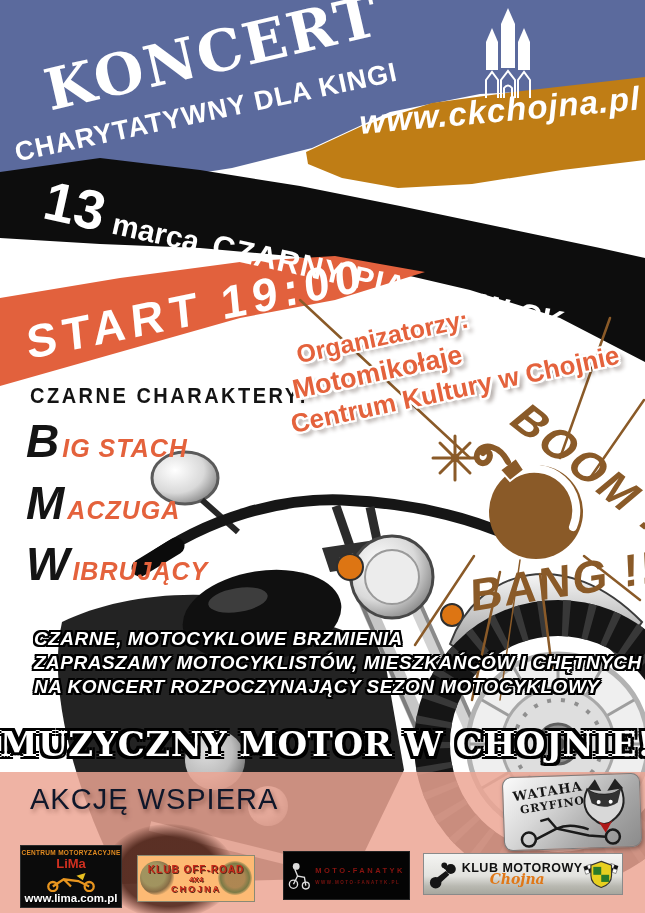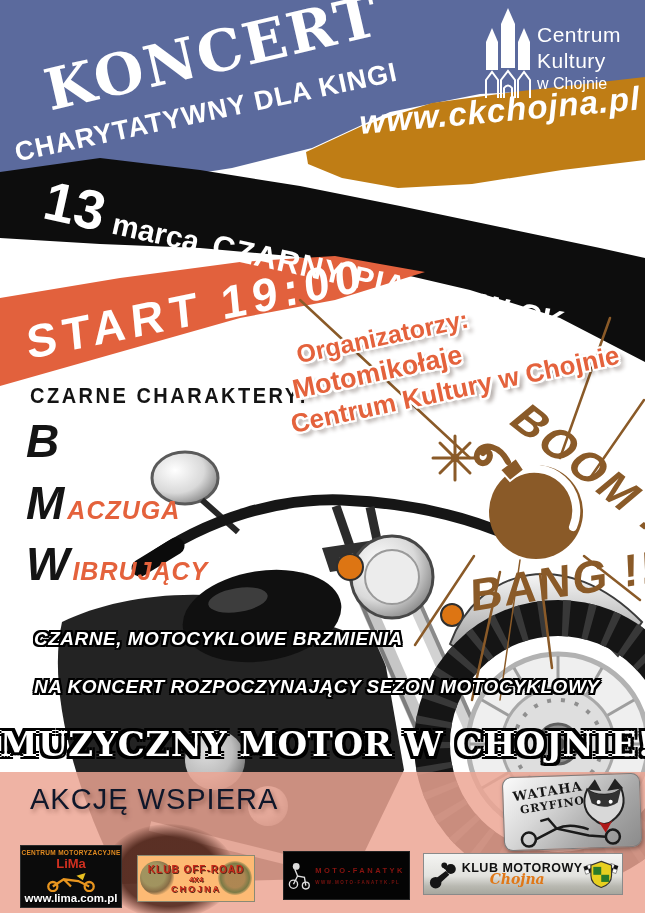--- a/index.html
+++ b/index.html
@@ -232,59 +232,56 @@
     <polygon points="24,0 31,16 31,60 17,60 17,16" fill="#fff"></polygon>
     <polygon points="8,20 14,34 14,62 2,62 2,34" fill="#fff"></polygon>
     <polygon points="40,20 46,34 46,62 34,62 34,34" fill="#fff"></polygon>
     <g stroke="#fff" stroke-width="2" fill="none">
       <path d="M2,90 V72 L8,64 L14,72 V90"></path>
       <path d="M17,90 V72 L24,63 L31,72 V90"></path>
       <path d="M34,90 V72 L40,64 L46,72 V90"></path>
       <path d="M20,90 V80 Q24,75 28,80 V90"></path>
     </g>
   </svg>
-  <div class="abs ck-logo-text" style="z-index:3">
-    <div class="l1">Centrum</div>
-    <div class="l2">Kultury</div>
-    <div class="l3">w Chojnie</div>
-  </div>
 
   <div class="abs website">www.ckchojna.pl</div>
 
   <div class="abs date-line">
     <span class="day">13</span>
     <span class="month">marca</span>
     <span class="event">CZARNY PIĄTEK W CK</span>
   </div>
 
   <div class="abs start">START 19:00</div>
 
   <div class="abs lineup-heading">CZARNE CHARAKTERY:</div>
   <div class="abs act act-0">
     <span class="initial">B</span>
+    <span class="rest">IG STACH</span>
   </div>
   <div class="abs act act-1">
     <span class="initial">M</span>
     <span class="rest">ACZUGA</span>
   </div>
   <div class="abs act act-2">
     <span class="initial">W</span>
     <span class="rest">IBRUJĄCY</span>
   </div>
 
   <div class="abs organizers">
     <div class="o1">Organizatorzy:</div>
     <div class="o2">Motomikołaje</div>
     <div class="o3">Centrum Kultury w Chojnie</div>
   </div>
 
   <div class="abs boom">BOOM !</div>
   <div class="abs bang">BANG !!</div>
 
   <div class="abs desc desc-0">CZARNE, MOTOCYKLOWE BRZMIENIA</div>
+  <div class="abs desc desc-1">ZAPRASZAMY MOTOCYKLISTÓW, MIESZKAŃCÓW I CHĘTNYCH</div>
   <div class="abs desc desc-2">NA KONCERT ROZPOCZYNAJĄCY SEZON MOTOCYKLOWY</div>
 
   <div class="abs slogan">MUZYCZNY MOTOR W CHOJNIE!</div>
 
   <div class="abs salmon"></div>
   <div class="abs photo-blob"></div>
   <div class="abs support-heading">AKCJĘ WSPIERA</div>
 
   <div class="abs wataha">
     <svg width="136" height="72" viewBox="0 0 136 72">

